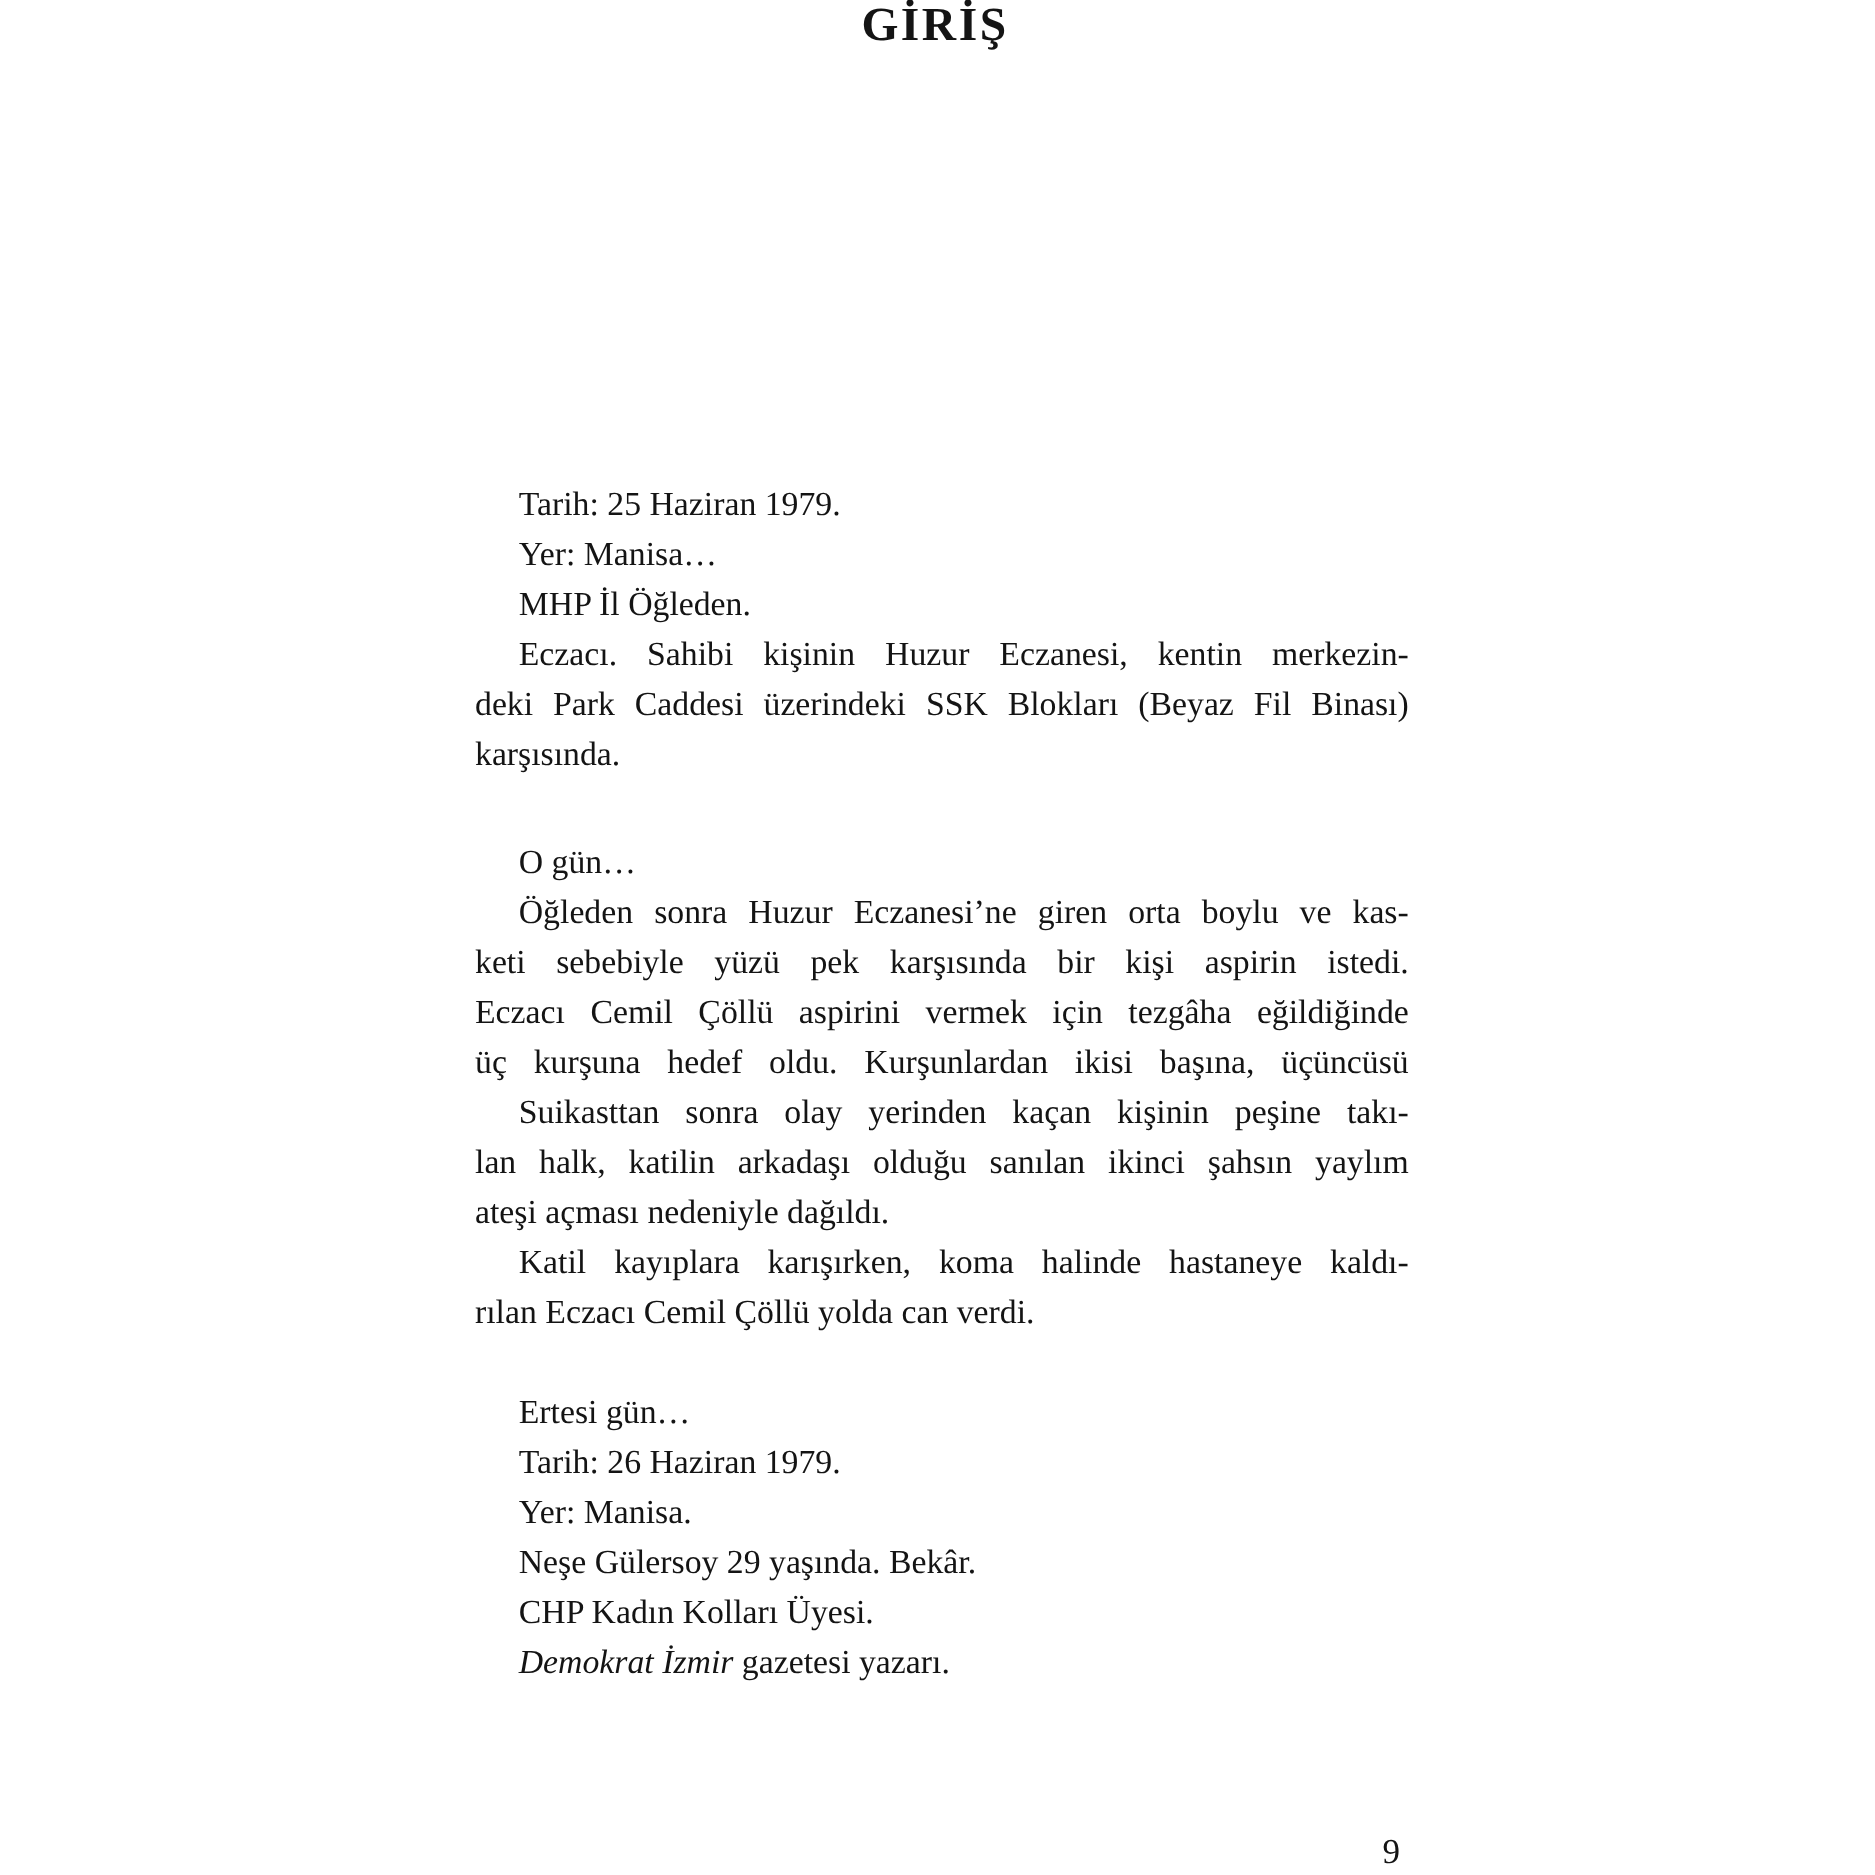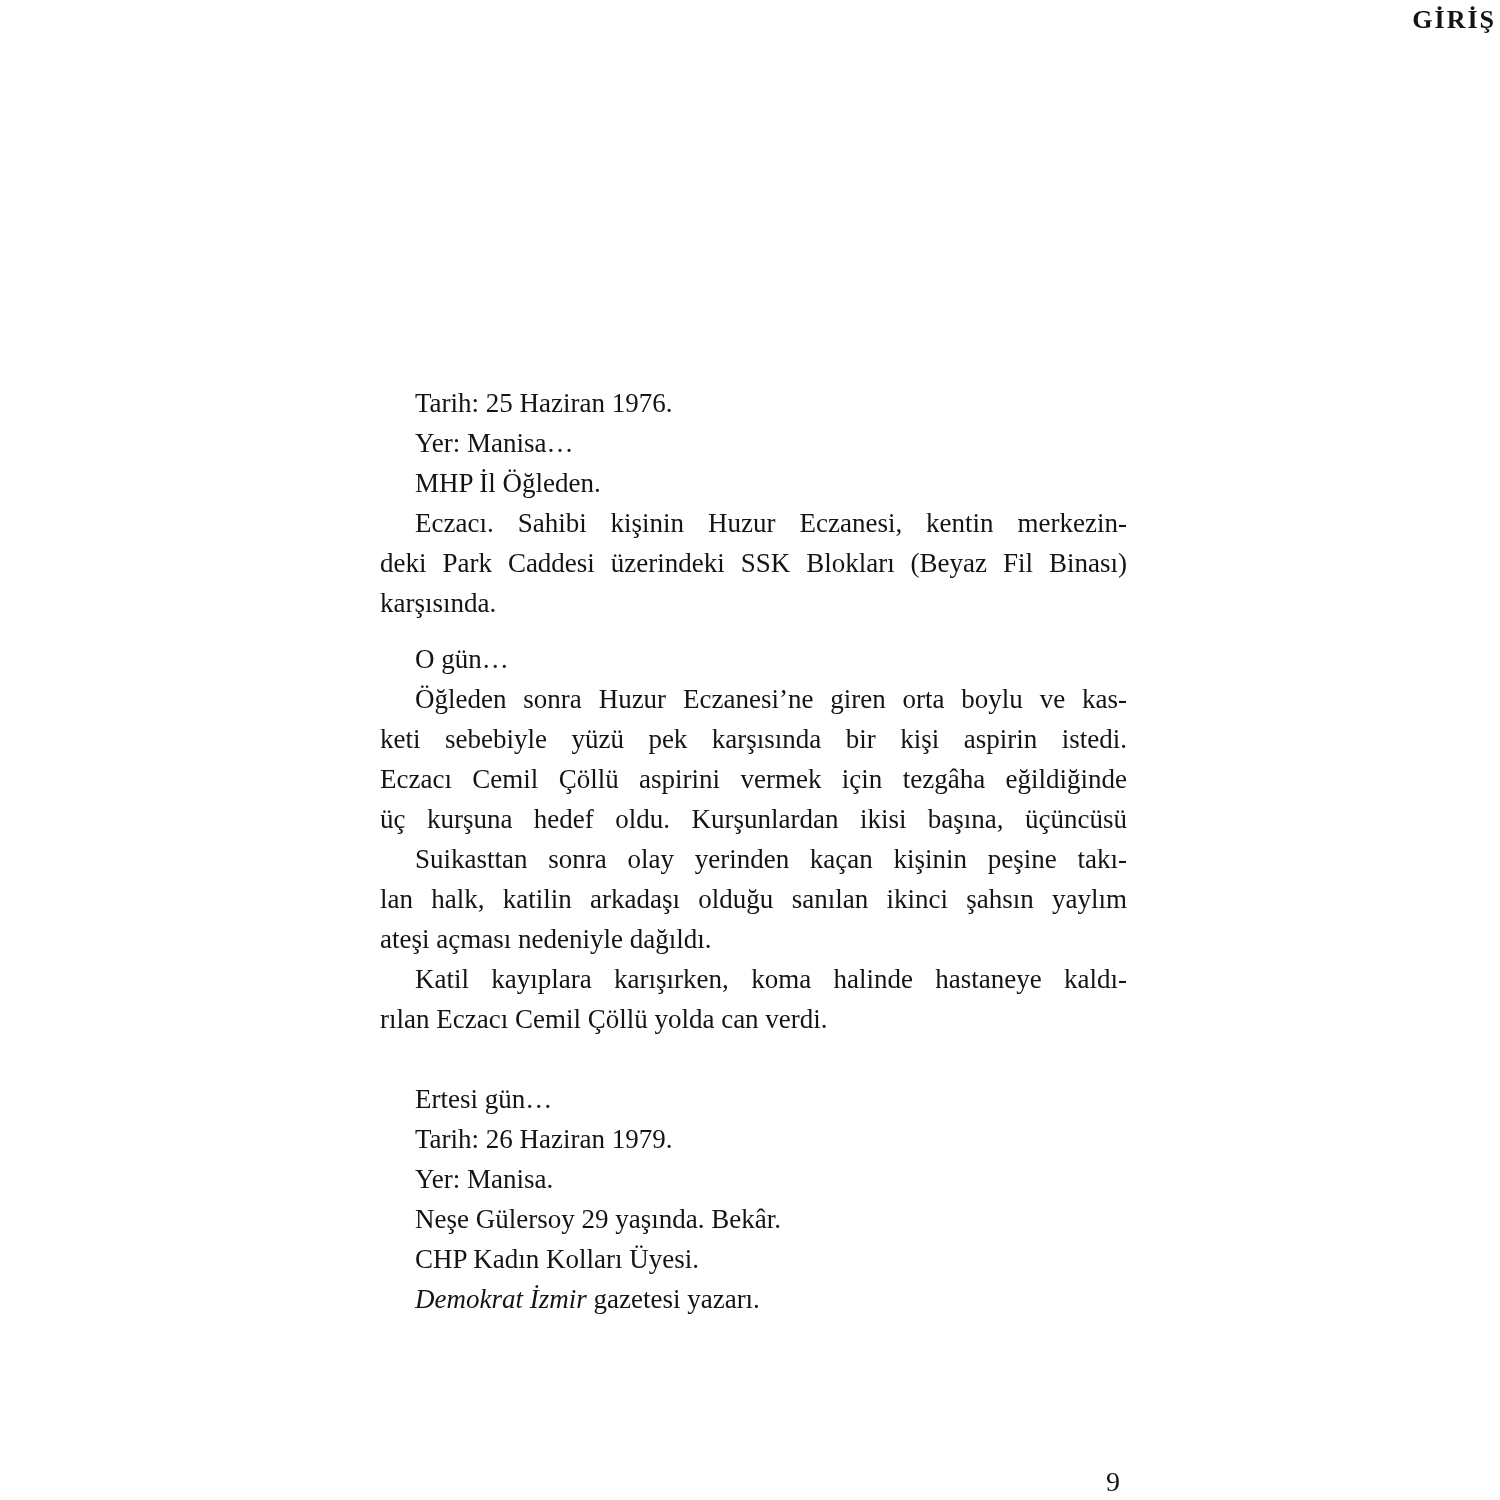--- a/index.html
+++ b/index.html
@@ -10,59 +10,59 @@
     position: relative;
     font-family: "Liberation Serif", serif;
     color: #141414;
     overflow: hidden;
   }
   .page-title {
     position: absolute;
     top: 0px;
     left: 0;
     width: 1496px;
-    text-align: right;
-    font-size: 26px;
+    text-align: center;
+    font-size: 38px;
     line-height: 40px;
     font-weight: bold;
     letter-spacing: 2px;
   }
   .content {
     position: absolute;
     left: 380px;
     top: 383px;
     width: 747px;
     font-size: 27px;
     line-height: 40px;
   }
   .line { white-space: nowrap; }
   .line.just {
     white-space: normal;
     text-align: justify;
     text-align-last: justify;
   }
   .indent { text-indent: 35px; }
-  .gap1 { margin-top: 16px; }
+  .gap1 { margin-top: 46px; }
   .gap2 { margin-top: 40px; }
   .italic { font-style: italic; }
   .page-number {
     position: absolute;
     left: 1106px;
     top: 1467px;
     font-size: 28px;
     line-height: 30px;
   }
 </style>
 </head>
 <body>
 
 <div class="page-title">GİRİŞ</div>
 
 <div class="content">
-  <div class="line indent">Tarih: 25 Haziran 1976.</div>
+  <div class="line indent">Tarih: 25 Haziran 1979.</div>
   <div class="line indent">Yer: Manisa…</div>
   <div class="line indent">MHP İl Öğleden.</div>
   <div class="line indent just">Eczacı. Sahibi kişinin Huzur Eczanesi, kentin merkezin-</div>
   <div class="line just">deki Park Caddesi üzerindeki SSK Blokları (Beyaz Fil Binası)</div>
   <div class="line">karşısında.</div>
 
   <div class="line indent gap1">O gün…</div>
   <div class="line indent just">Öğleden sonra Huzur Eczanesi’ne giren orta boylu ve kas-</div>
   <div class="line just">keti sebebiyle yüzü pek karşısında bir kişi aspirin istedi.</div>
   <div class="line just">Eczacı Cemil Çöllü aspirini vermek için tezgâha eğildiğinde</div>

